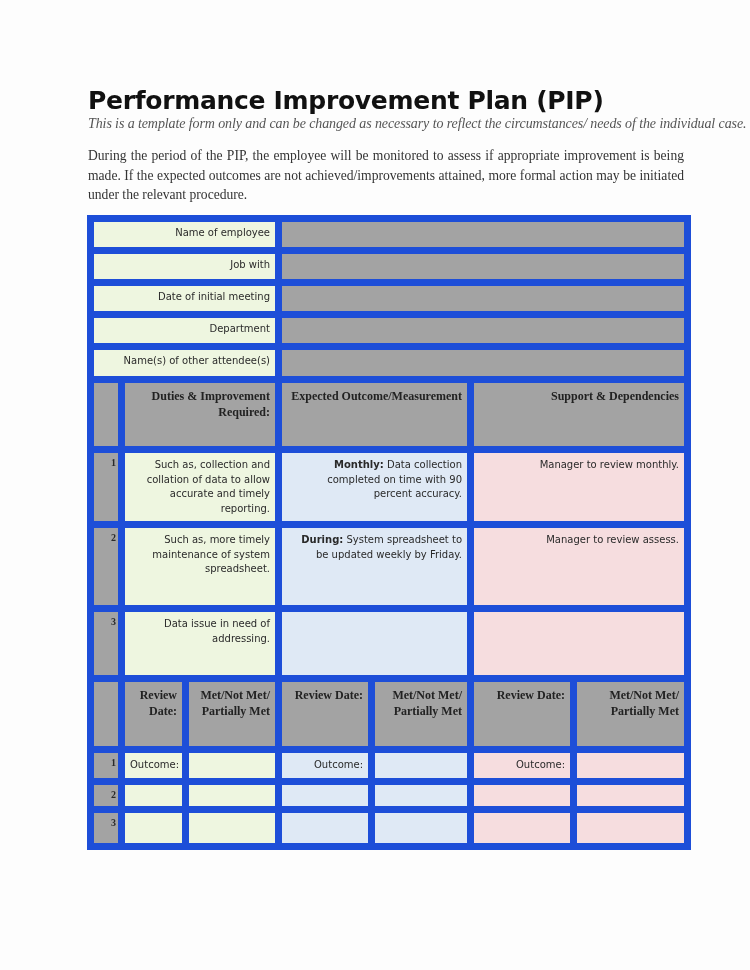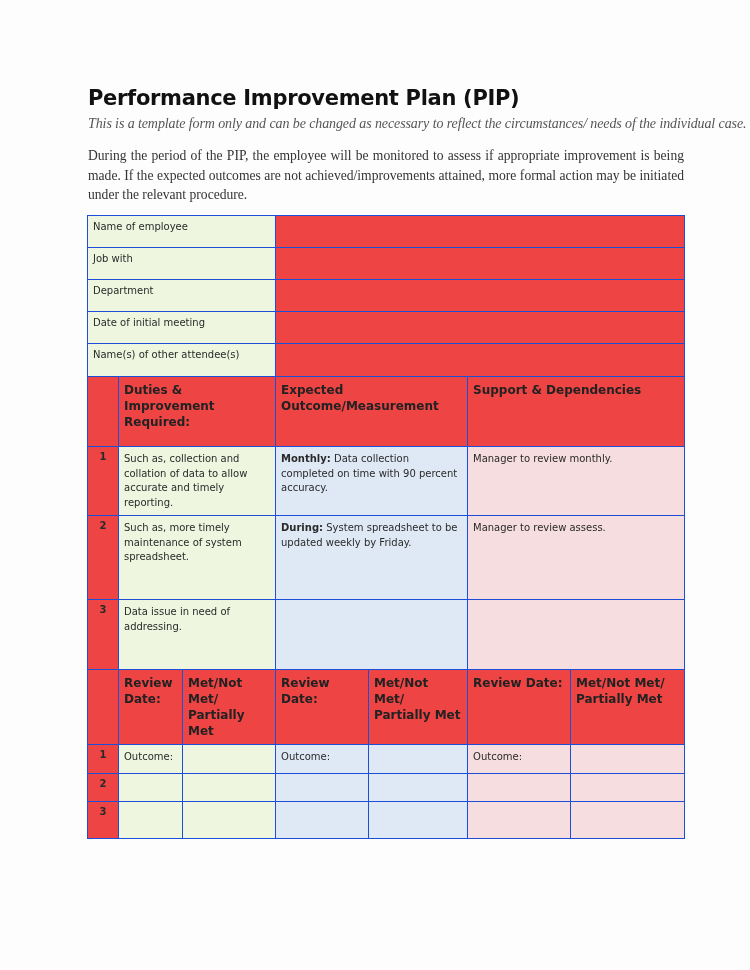--- a/index.html
+++ b/index.html
@@ -1,45 +1,45 @@
 <!DOCTYPE html>
 <html><head>
   <meta charset="utf-8">
   <style>
     html, body { margin: 0; padding: 0; background: #ffffff; }
     body { width: 750px; height: 970px; position: relative; overflow: hidden; }
     .page { position: absolute; left: 0; top: 0; width: 750px; height: 970px; background: #fdfdfd; }
     .title {
       position: absolute; left: 88px; top: 86px;
-      font-family: "DejaVu Sans", sans-serif; font-weight: bold; font-size: 21px;
+      font-family: "DejaVu Sans", sans-serif; font-weight: bold; font-size: 25px;
       color: #111; letter-spacing: -0.3px; white-space: nowrap;
     }
     .subtitle {
       position: absolute; left: 88px; top: 116px;
       font-family: "Liberation Serif", serif; font-style: italic; font-size: 14px;
       color: #555; white-space: nowrap; letter-spacing: -0.1px;
     }
     .intro {
       position: absolute; left: 88px; top: 146px; width: 596px;
       font-family: Liberation Serif, serif; font-size: 13.6px; line-height: 19.5px;
       color: #333; text-align: justify;
     }
     table.form {
       position: absolute; left: 87px; top: 215px; width: 597px;
       border-collapse: collapse; table-layout: fixed;
       font-family: "DejaVu Sans", sans-serif; color: #2a2a2a;
     }
     table.form td {
-      border: 1px solid #1d4ed8; vertical-align: top; padding: 5px 5px;
-      font-size: 10px; line-height: 14.5px; overflow: hidden;
+      border: 7px solid #1d4ed8; vertical-align: top; padding: 5px 5px;
+      font-size: 10px; line-height: 14.5px; overflow: hidden; text-align: right;
     }
     .g { background: #eef6e0; }
     .b { background: #dfe9f5; margin-left: 28px; }
     .p { background: #f6dddf; }
-    .w { background: #ef4444; }
+    .w { background: #a3a3a3; font-family: Liberation Serif, serif; }
     .hdr { font-weight: bold; font-size: 12px !important; line-height: 16px !important; color: #222; }
     .num { font-weight: bold; text-align: center; font-size: 10px; padding: 3px 2px !important; }
     .lbl { padding: 4px 5px !important; }
     .bold { font-weight: bold; }
   </style>
 </head>
 <body>
 
 <div class="page">
   <div class="title">Performance Improvement Plan (PIP)</div>
@@ -60,25 +60,25 @@
     <tbody>
         <tr style="height:32px">
       <td colspan="3" class="g lbl">Name of employee</td>
       <td colspan="4" class="w"></td>
     </tr>
     <tr style="height:32px">
       <td colspan="3" class="g lbl">Job with</td>
       <td colspan="4" class="w"></td>
     </tr>
     <tr style="height:32px">
-      <td colspan="3" class="g lbl">Department</td>
+      <td colspan="3" class="g lbl">Date of initial meeting</td>
       <td colspan="4" class="w"></td>
     </tr>
     <tr style="height:32px">
-      <td colspan="3" class="g lbl">Date of initial meeting</td>
+      <td colspan="3" class="g lbl">Department</td>
       <td colspan="4" class="w"></td>
     </tr>
     <tr style="height:33px">
       <td colspan="3" class="g lbl">Name(s) of other attendee(s)</td>
       <td colspan="4" class="w"></td>
     </tr>
 
     <tr style="height:70px">
       <td class="w"></td>
       <td colspan="2" class="w hdr">Duties &amp; Improvement Required:</td>

